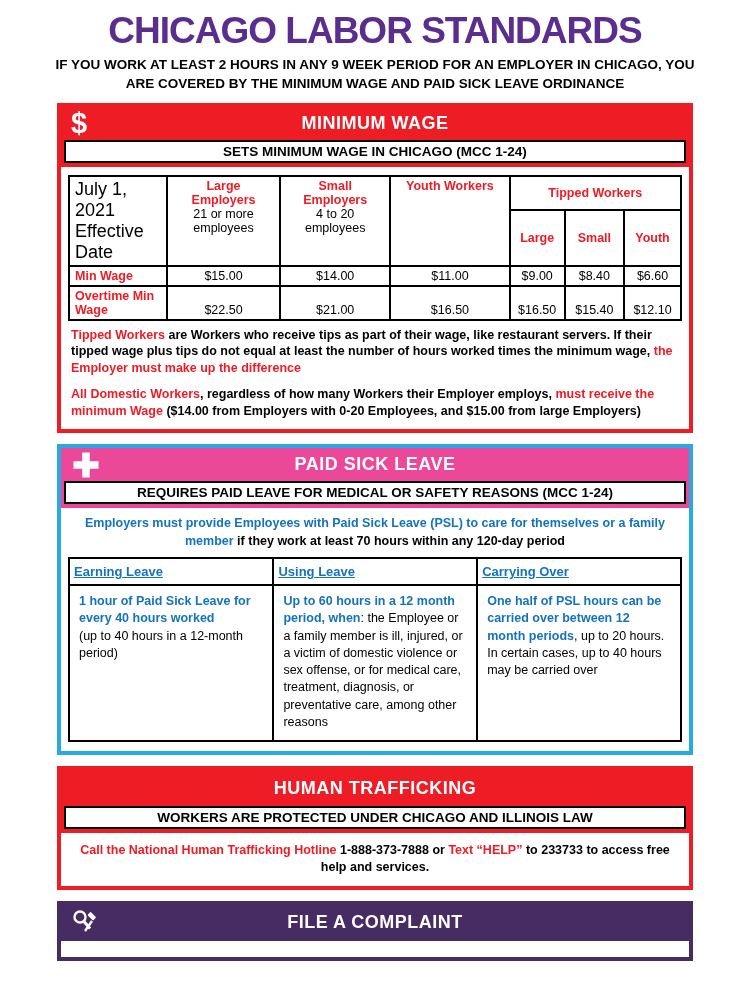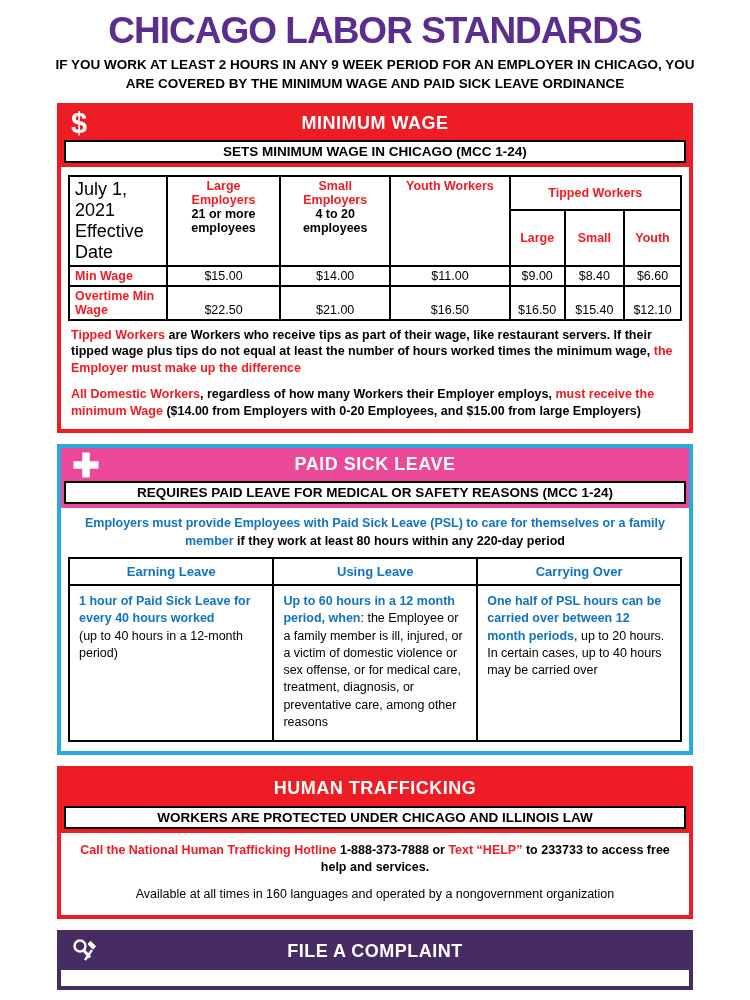--- a/index.html
+++ b/index.html
@@ -36,32 +36,32 @@
     text-align:center; font-weight:bold; font-size:13.5px; padding:2px 4px;
   }
 
   
   .mw-table { border-collapse:collapse; width:calc(100% - 14px); margin:8px 7px 4px; font-size:12.5px; }
   .mw-table td { border:2px solid #000; padding:2px 5px; }
   .red-bold { color:#ee1c25; font-weight:bold; }
   .cell-center { text-align:center; }
   .v-top { vertical-align:top; }
   .v-bottom { vertical-align:bottom; }
-  .col-sub { color:#000; font-weight:bold; text-align:center; }
+  .col-sub { color:#000; font-weight:normal; text-align:center; }
   .eff-cell { vertical-align:bottom; font-size:18px; }
   .mw-note { margin:6px 10px 10px; font-size:12.5px; font-weight:bold; line-height:1.32; }
 
   .seg-red { color:#ee1c25; font-weight:bold; }
   .seg-blue { color:#1473bd; font-weight:bold; }
 
   
   .psl-intro { margin:7px 14px; text-align:center; font-size:12.5px; font-weight:bold; line-height:1.4; }
   .psl-table { border-collapse:collapse; width:calc(100% - 14px); margin:2px 7px 9px; font-size:12.5px; }
   .psl-table td { border:2px solid #000; padding:4px 8px; vertical-align:top; }
-  .psl-head { text-align:center; font-weight:bold; color:#1473bd; font-size:13px; padding:5px 4px !important; }
+  .psl-head { text-align:left; font-weight:bold; color:#1473bd; font-size:13px; padding:5px 4px !important;text-decoration:underline; }
   .psl-body { line-height:1.38; padding:7px 9px 9px !important; }
 
   
   .ht-p { margin:9px 14px; text-align:center; font-size:12.5px; line-height:1.38; }
   .ht-bold { font-weight:bold; }
 
   
   .fc-body { text-align:center; padding:7px 8px 9px; }
 </style>
 </head>
@@ -148,21 +148,21 @@
       <span class="head-icon">
         <svg width="30" height="30" viewBox="0 0 24 24">
             <path d="M9 2h6v7h7v6h-7v7H9v-7H2V9h7z" fill="#ffffff"></path>
           </svg>
       </span>
       <span class="head-title">PAID SICK LEAVE</span>
     </div>
     <div class="sub-banner">REQUIRES PAID LEAVE FOR MEDICAL OR SAFETY REASONS (MCC 1-24)</div>
   </div>
 
-  <div class="psl-intro"><span class="seg-blue">Employers must provide Employees with Paid Sick Leave (PSL) to care for themselves or a family member</span><span> if they work at least 80 hours within any 220-day period</span></div>
+  <div class="psl-intro"><span class="seg-blue">Employers must provide Employees with Paid Sick Leave (PSL) to care for themselves or a family member</span><span> if they work at least 70 hours within any 120-day period</span></div>
 
   <table class="psl-table">
     <colgroup>
         <col style="width:33.4%">
         <col style="width:33.3%">
         <col style="width:33.3%">
       </colgroup>
     <tbody>
         <tr>
       <td class="psl-head">Earning Leave</td>
@@ -179,21 +179,20 @@
 </div>
 
 <div class="section b-red">
   <div class="head-block bg-red">
     <div class="head-row" style="height:36px;">
       <span class="head-title">HUMAN TRAFFICKING</span>
     </div>
     <div class="sub-banner">WORKERS ARE PROTECTED UNDER CHICAGO AND ILLINOIS LAW</div>
   </div>
   <div class="ht-p ht-bold"><span class="seg-red">Call the National Human Trafficking Hotline</span><span> 1-888-373-7888 or </span><span class="seg-red">Text “HELP”</span><span> to 233733 to access free help and services.</span></div>
-  <div class="ht-p" style="margin-bottom:12px;">Available at all times in 160 languages and operated by a nongovernment organization</div>
 </div>
 
 <div class="section b-purple">
   <div class="head-row bg-purple" style="height:36px;">
     <span class="head-icon" style="height:36px;">
       <svg width="28" height="28" viewBox="0 0 28 28">
         <circle cx="9" cy="8" r="5.5" fill="none" stroke="#ffffff" stroke-width="2.4"></circle>
         <line x1="12.5" y1="12" x2="19" y2="19.5" stroke="#ffffff" stroke-width="3"></line>
         <rect x="17" y="5" width="8" height="4.5" rx="1" transform="rotate(45 21 7)" fill="#ffffff"></rect>
         <line x1="21" y1="12" x2="14" y2="22" stroke="#ffffff" stroke-width="2.4"></line>

